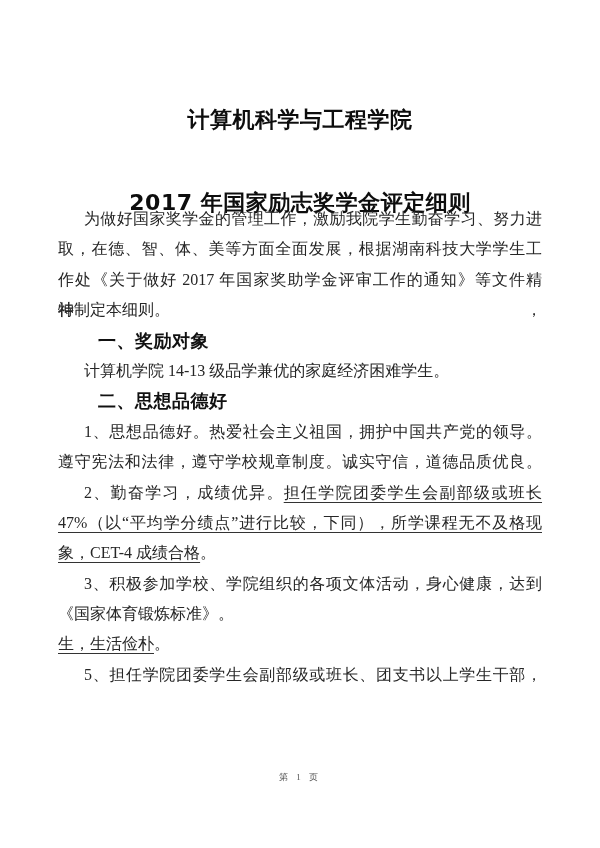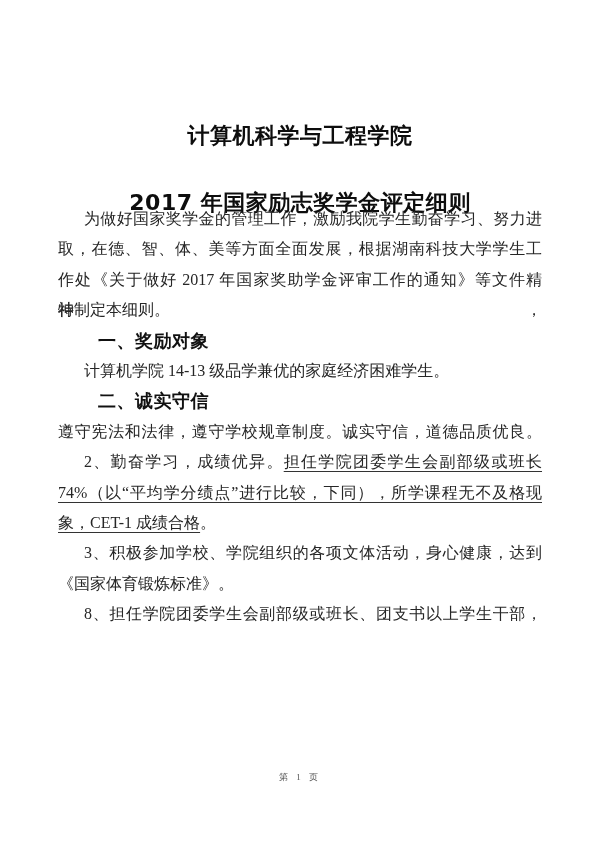--- a/index.html
+++ b/index.html
@@ -18,21 +18,21 @@
     width: 600px;
     text-align: center;
     font-family: "DejaVu Sans", "Liberation Sans", sans-serif;
     font-weight: bold;
     font-size: 22px;
     line-height: 30px;
     color: #0d0d0d;
     letter-spacing: 0.5px;
     white-space: nowrap;
   }
-  .t1 { top: 123px; font-family: Liberation Mono, monospace; }
+  .t1 { top: 105px; }
   .t2 { top: 149px; margin-top: 39px; }
   .doc {
     position: absolute;
     left: 58px;
     top: 204px;
     width: 484px;
     font-size: 16px;
   }
   .ln {
     line-height: 30.4px;
@@ -77,23 +77,25 @@
 <div class="page">
   <div class="title t1">计算机科学与工程学院</div>
   <div class="title t2">2017 年国家励志奖学金评定细则</div>
   <div class="doc">
       <div class="ln ind jst"><span>为做好国家奖学金的管理工作，激励我院学生勤奋学习、努力进</span></div>
       <div class="ln jst"><span>取，在德、智、体、美等方面全面发展，根据湖南科技大学学生工</span></div>
       <div class="ln jst"><span>作处《关于做好 2017 年国家奖助学金评审工作的通知》等文件精神，</span></div>
       <div class="ln"><span>特制定本细则。</span></div>
       <div class="ln heading">一、奖励对象</div>
       <div class="ln ind"><span>计算机学院 14-13 级品学兼优的家庭经济困难学生。</span></div>
-      <div class="ln heading">二、诚实守信</div>
+      <div class="ln heading">二、思想品德好</div>
+      <div class="ln ind jst"><span>1、思想品德好。热爱社会主义祖国，拥护中国共产党的领导。</span></div>
       <div class="ln jst"><span>遵守宪法和法律，遵守学校规章制度。诚实守信，道德品质优良。</span></div>
       <div class="ln ind jst"><span>2、勤奋学习，成绩优异。</span><span class="u">担任学院团委学生会副部级或班长</span></div>
-      <div class="ln jst"><span class="u">74%（以“平均学分绩点”进行比较，下同），所学课程无不及格现</span></div>
-      <div class="ln"><span class="u">象，CET-1 成绩合格</span><span>。</span></div>
+      <div class="ln jst"><span class="u">47%（以“平均学分绩点”进行比较，下同），所学课程无不及格现</span></div>
+      <div class="ln"><span class="u">象，CET-4 成绩合格</span><span>。</span></div>
       <div class="ln ind jst"><span>3、积极参加学校、学院组织的各项文体活动，身心健康，达到</span></div>
       <div class="ln"><span>《国家体育锻炼标准》。</span></div>
-      <div class="ln ind jst"><span>8、担任学院团委学生会副部级或班长、团支书以上学生干部，</span></div>
+      <div class="ln"><span class="u">生，生活俭朴</span><span>。</span></div>
+      <div class="ln ind jst"><span>5、担任学院团委学生会副部级或班长、团支书以上学生干部，</span></div>
     </div>
   <div class="footer">第 1 页</div>
 </div>
 
 </body></html>

